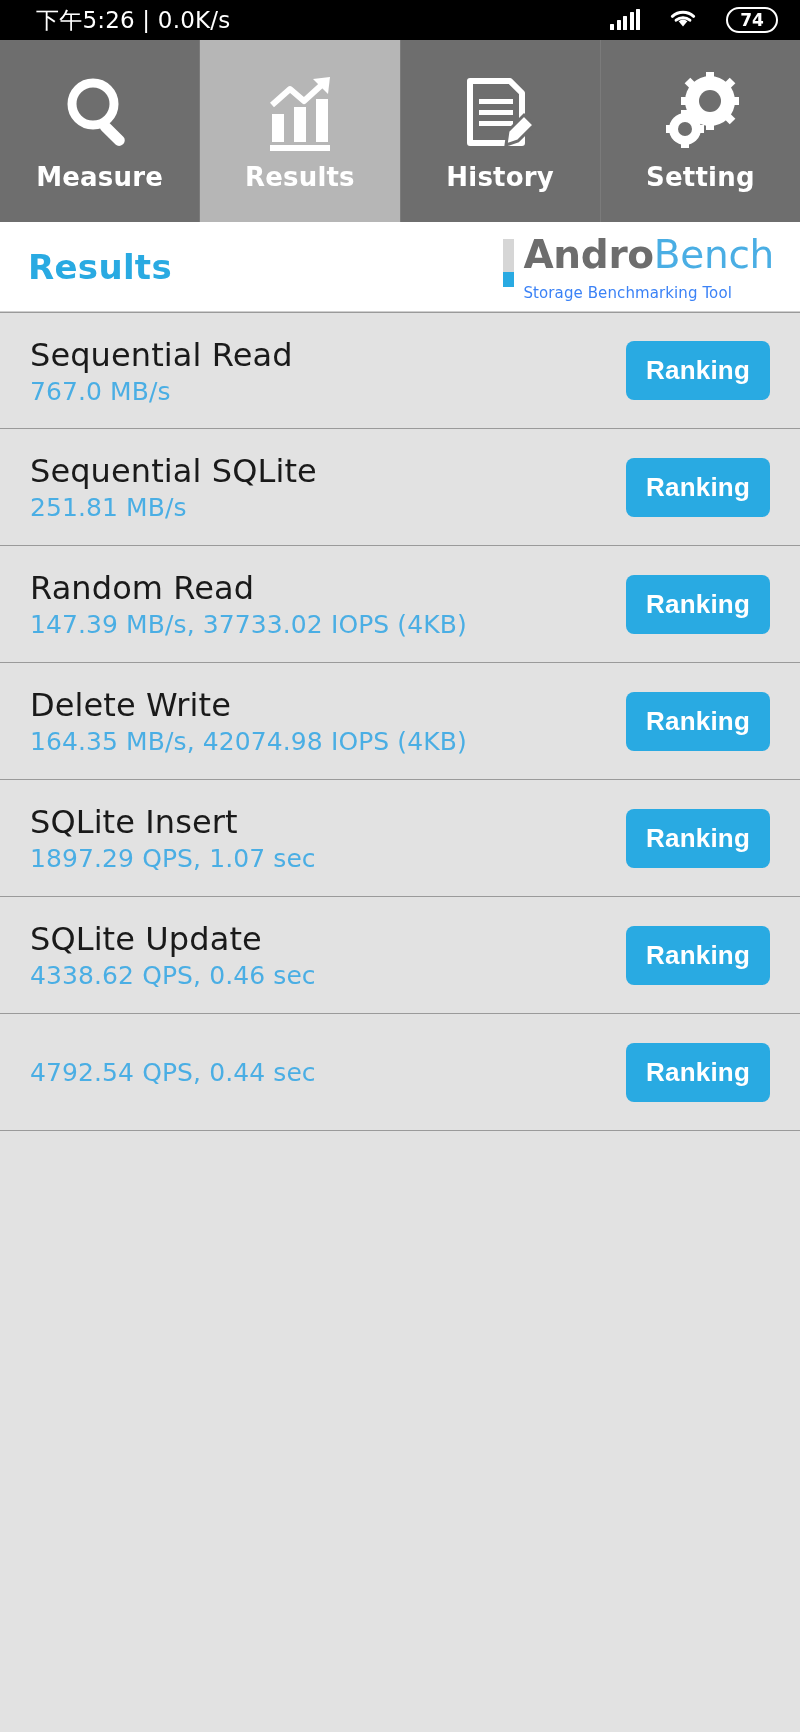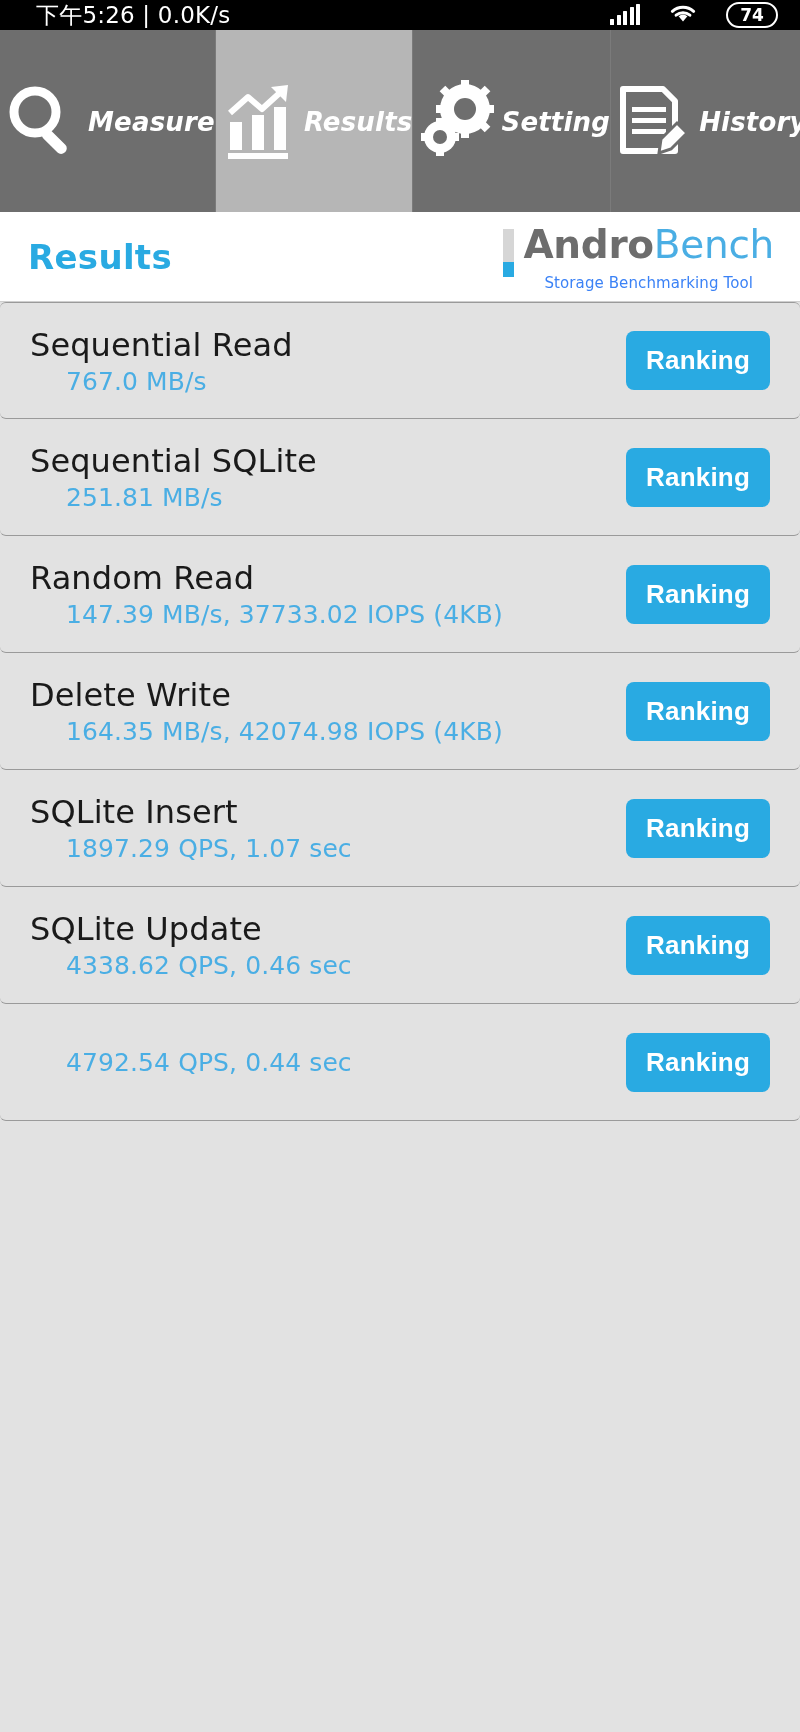--- a/index.html
+++ b/index.html
@@ -5,21 +5,21 @@
   * { margin:0; padding:0; box-sizing:border-box; }
   html, body {
     width:800px; height:1732px;
     background:#e2e2e2;
     font-family:"DejaVu Sans", sans-serif;
     overflow:hidden;
   }
 
   
   .statusbar{
-    height:30px; background:#000; color:#fff;
+    height:40px; background:#000; color:#fff;
     display:flex; align-items:center; justify-content:space-between;
     padding:0 22px 0 36px;
   }
   .status-left{ font-size:23px; letter-spacing:.2px; display:flex; align-items:center; gap:0; }
   .status-right{ display:flex; align-items:center; gap:28px; }
   .signal{ display:flex; align-items:flex-end; gap:2.5px; height:20px; }
   .signal i{ display:block; width:4px; background:#fff; border-radius:.5px; }
   .signal i:nth-child(1){height:6px;}
   .signal i:nth-child(2){height:10px;}
   .signal i:nth-child(3){height:14px;}
@@ -27,25 +27,24 @@
   .signal i:nth-child(5){height:21px;}
   .battery{
     width:52px;height:26px;border:2.4px solid #fff;border-radius:13px;
     display:flex;align-items:center;justify-content:center;
     font-size:17px;font-weight:bold;color:#fff;line-height:1;
   }
 
   
   .tabbar{ display:flex; height:182px; background:#6e6e6e; }
   .tab{
-    flex:1; display:flex; flex-direction:row;
+    flex:1; display:flex; flex-direction:column;
     align-items:center; justify-content:center;
     color:#fff; position:relative; gap:4px;
     border-right:1px solid #7b7b7b;
-    font-style:italic;
   }
   .tab:last-child{ border-right:none; }
   .tab.active{ background:#b6b6b6; }
   .tab .tab-icon{ height:86px; display:flex; align-items:center; justify-content:center; }
   .tab .tab-label{
     font-size:26px; font-weight:bold; letter-spacing:.2px;
     margin-top:2px;
   }
 
   
@@ -55,39 +54,38 @@
     padding:0 26px 0 28px;
     border-bottom:1px solid #cfcfcf;
   }
   .page-title{ font-size:34px; font-weight:bold; color:#29aae2; letter-spacing:.3px; }
   .logo-wrap{ display:flex; align-items:flex-start; gap:9px; padding-top:4px; }
   .logo-bar{ width:11px; height:48px; background:#d6d6d6; position:relative; margin-top:4px;}
   .logo-bar::after{
     content:""; position:absolute; left:0; bottom:0;
     width:11px; height:15px; background:#29aae2;
   }
-  .logo-text{ display:flex; flex-direction:column; align-items:center; }
+  .logo-text{ display:flex; flex-direction:column; align-items:flex-start; }
   .logo-main{ font-size:39px; line-height:1.02; letter-spacing:-.3px; }
   .logo-main .andro{ color:#6d6d6d; font-weight:bold; }
   .logo-main .bench{ color:#4aaee4; font-weight:normal; }
   .logo-sub{ font-size:15px; color:#3b82f6; letter-spacing:.1px; margin-top:9px; }
 
   
   .results{ background:#e2e2e2; }
   .result-row{
     position:relative; height:117px;
     display:flex; align-items:center; justify-content:space-between;
     padding:0 30px 0 30px;
     border-bottom:1px solid #9a9a9a;
-    border-radius:6px;
   }
   .result-row:first-child{ border-top:1px solid #9a9a9a; }
   .row-texts{ display:flex; flex-direction:column; gap:3px; }
   .row-title{ font-size:32px; color:#1a1a1a; font-weight:normal; letter-spacing:.1px; }
-  .row-value{ font-size:25px; color:#4aaee4; letter-spacing:.1px;margin-left:36px; }
+  .row-value{ font-size:25px; color:#4aaee4; letter-spacing:.1px; }
   .ranking-btn{
     background:#29aae2; color:#fff; font-weight:bold;
     font-size:26px; border:none; border-radius:8px;
     padding:14px 20px; min-width:126px; text-align:center;
     letter-spacing:.2px; cursor:pointer;
   }
   .list-filler{ background:#e2e2e2; flex:1; }
   .screen{ display:flex; flex-direction:column; height:1732px; }
 </style>
 </head>
@@ -133,20 +131,33 @@
         <svg width="84" height="84" viewBox="0 0 84 84">
           <rect x="14" y="43" width="12" height="28" fill="#fff"></rect>
           <rect x="36" y="36" width="12" height="35" fill="#fff"></rect>
           <rect x="58" y="28" width="12" height="43" fill="#fff"></rect>
           <rect x="12" y="74" width="60" height="6" fill="#fff"></rect>
           <path d="M14 34 L32 18 L46 30 L68 10" fill="none" stroke="#fff" stroke-width="6" stroke-linejoin="round"></path>
           <path d="M55 8 L72 6 L70 23 Z" fill="#fff"></path>
         </svg>
       </span>
       <span class="tab-label">Results</span>
+    </div>
+
+    <div class="tab">
+      <span class="tab-icon">
+        <svg width="84" height="84" viewBox="0 0 84 84">
+          <path d="M12 10 H52 L64 22 V72 H12 Z" fill="none" stroke="#fff" stroke-width="6" stroke-linejoin="round"></path>
+          <rect x="21" y="28" width="34" height="5" fill="#fff"></rect>
+          <rect x="21" y="39" width="34" height="5" fill="#fff"></rect>
+          <rect x="21" y="50" width="34" height="5" fill="#fff"></rect>
+          <path d="M50 60 L66 44 L76 54 L60 70 L48 74 Z" fill="#fff" stroke="#6e6e6e" stroke-width="3"></path>
+        </svg>
+      </span>
+      <span class="tab-label">History</span>
     </div>
 
     <div class="tab">
       <span class="tab-icon">
         <svg width="84" height="84" viewBox="0 0 84 84">
           <g fill="#fff">
             <circle cx="52" cy="30" r="25"></circle>
             <g>
               <rect x="48" y="1" width="8" height="10"></rect>
               <rect x="48" y="49" width="8" height="10"></rect>
@@ -164,33 +175,20 @@
               <rect x="8" y="54" width="8" height="8"></rect>
               <rect x="38" y="54" width="8" height="8"></rect>
             </g>
           </g>
           <circle cx="52" cy="30" r="11" fill="#6e6e6e"></circle>
           <circle cx="27" cy="58" r="7" fill="#6e6e6e"></circle>
         </svg>
       </span>
       <span class="tab-label">Setting</span>
     </div>
-
-    <div class="tab">
-      <span class="tab-icon">
-        <svg width="84" height="84" viewBox="0 0 84 84">
-          <path d="M12 10 H52 L64 22 V72 H12 Z" fill="none" stroke="#fff" stroke-width="6" stroke-linejoin="round"></path>
-          <rect x="21" y="28" width="34" height="5" fill="#fff"></rect>
-          <rect x="21" y="39" width="34" height="5" fill="#fff"></rect>
-          <rect x="21" y="50" width="34" height="5" fill="#fff"></rect>
-          <path d="M50 60 L66 44 L76 54 L60 70 L48 74 Z" fill="#fff" stroke="#6e6e6e" stroke-width="3"></path>
-        </svg>
-      </span>
-      <span class="tab-label">History</span>
-    </div>
   </div>
 
   <div class="header">
     <div class="page-title">Results</div>
     <div class="logo-wrap">
       <span class="logo-bar"></span>
       <span class="logo-text">
         <span class="logo-main"><span class="andro">Andro</span><span class="bench">Bench</span></span>
         <span class="logo-sub">Storage Benchmarking Tool</span>
       </span>

